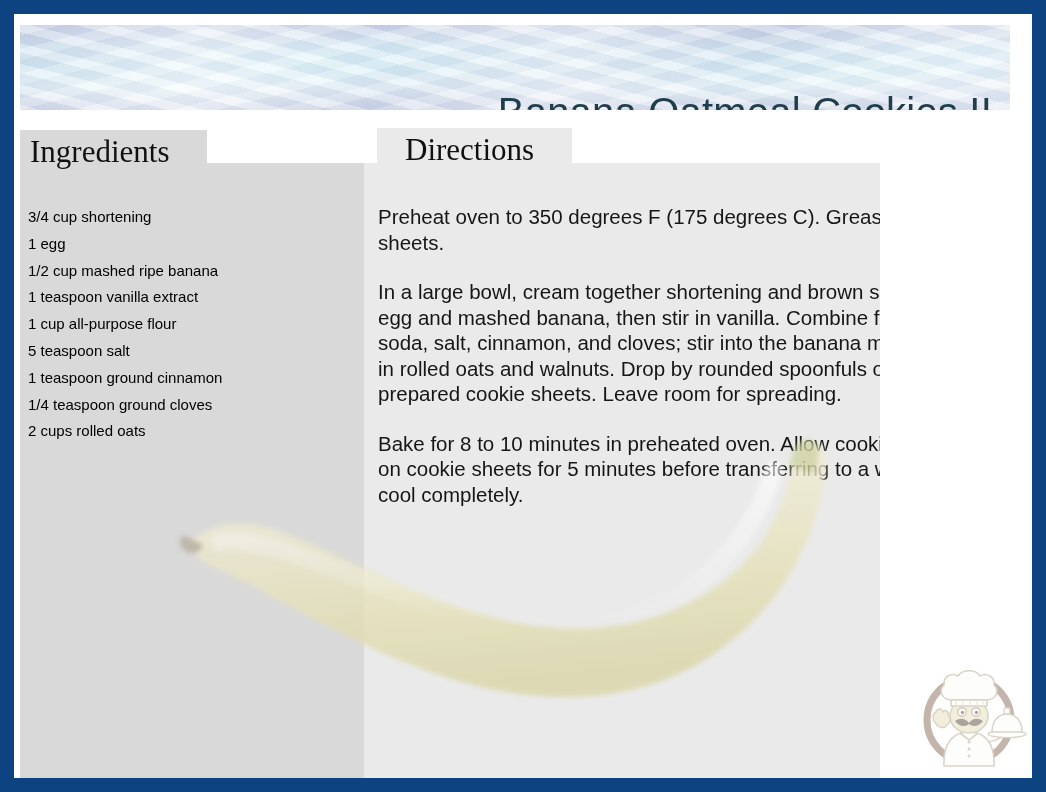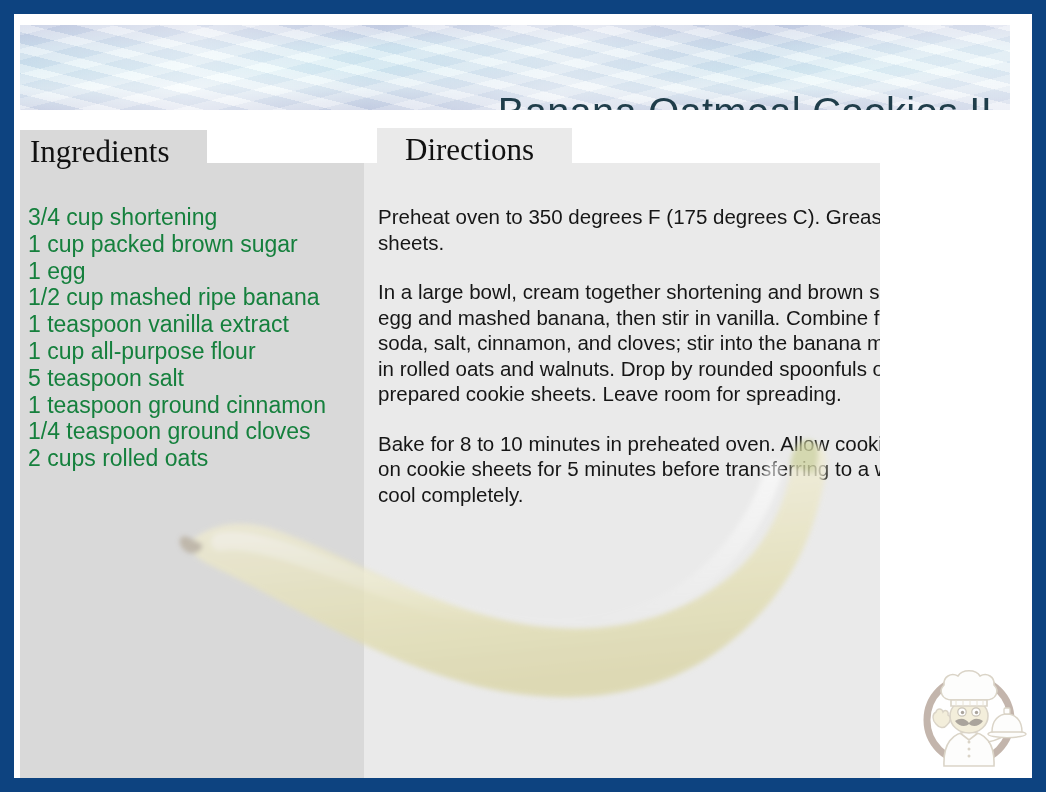--- a/index.html
+++ b/index.html
@@ -127,23 +127,23 @@
 
   
   .ingredients-list {
     position: absolute;
     left: 8px;
     top: 41px;
     width: 330px;
     z-index: 3;
   }
   .ingredient-item {
-    font-size: 23px;
+    font-size: 15px;
     line-height: 26.8px;
-    color: #15803d;
+    color: #000000;
     white-space: nowrap;
   }
 
   
   .directions-body {
     position: absolute;
     left: 14px;
     top: 41px;
     width: 617px;
     z-index: 3;
@@ -186,21 +186,20 @@
   <div class="slide-inner">
 
     <div class="title-banner">
       <div class="banner-weave"></div>
       <div class="title-text">Banana Oatmeal Cookies II</div>
     </div>
 
     <div class="panel panel-left">
       <div class="ingredients-list">
         <div class="ingredient-item">3/4 cup shortening</div>
-        <div class="ingredient-item">1 cup packed brown sugar</div>
         <div class="ingredient-item">1 egg</div>
         <div class="ingredient-item">1/2 cup mashed ripe banana</div>
         <div class="ingredient-item">1 teaspoon vanilla extract</div>
         <div class="ingredient-item">1 cup all-purpose flour</div>
         <div class="ingredient-item">5 teaspoon salt</div>
         <div class="ingredient-item">1 teaspoon ground cinnamon</div>
         <div class="ingredient-item">1/4 teaspoon ground cloves</div>
         <div class="ingredient-item">2 cups rolled oats</div>
       </div>
     </div>

